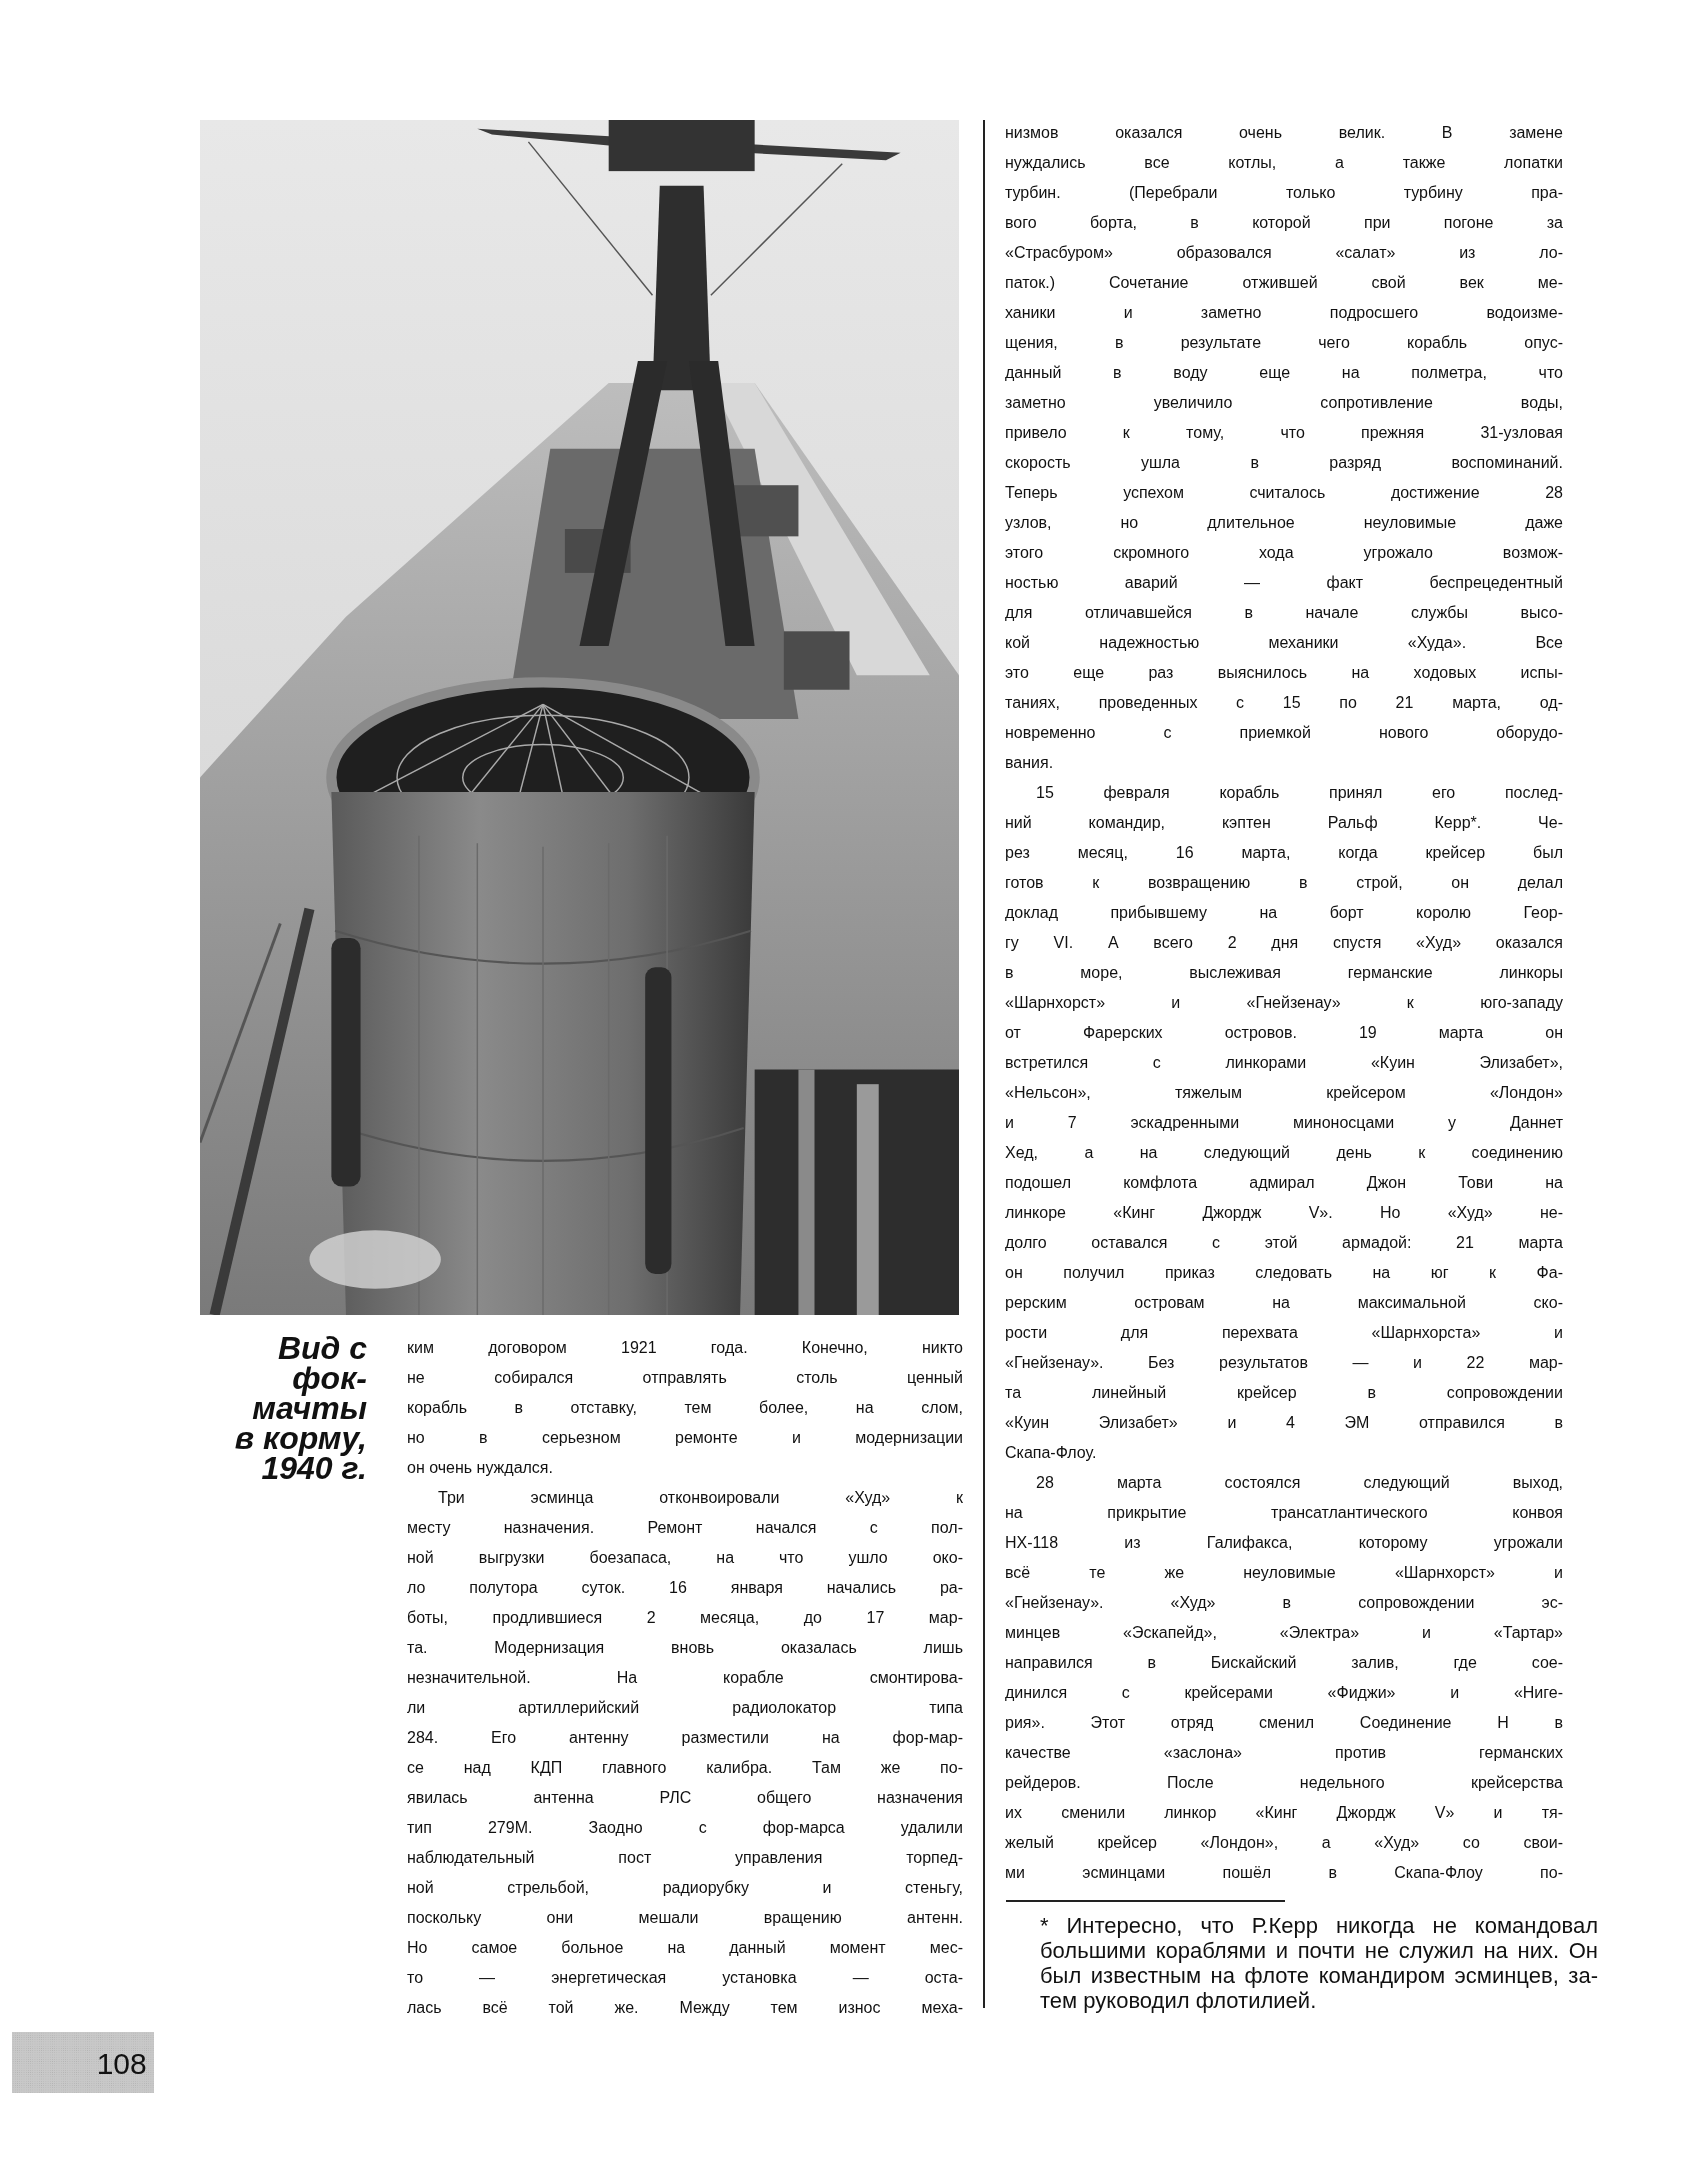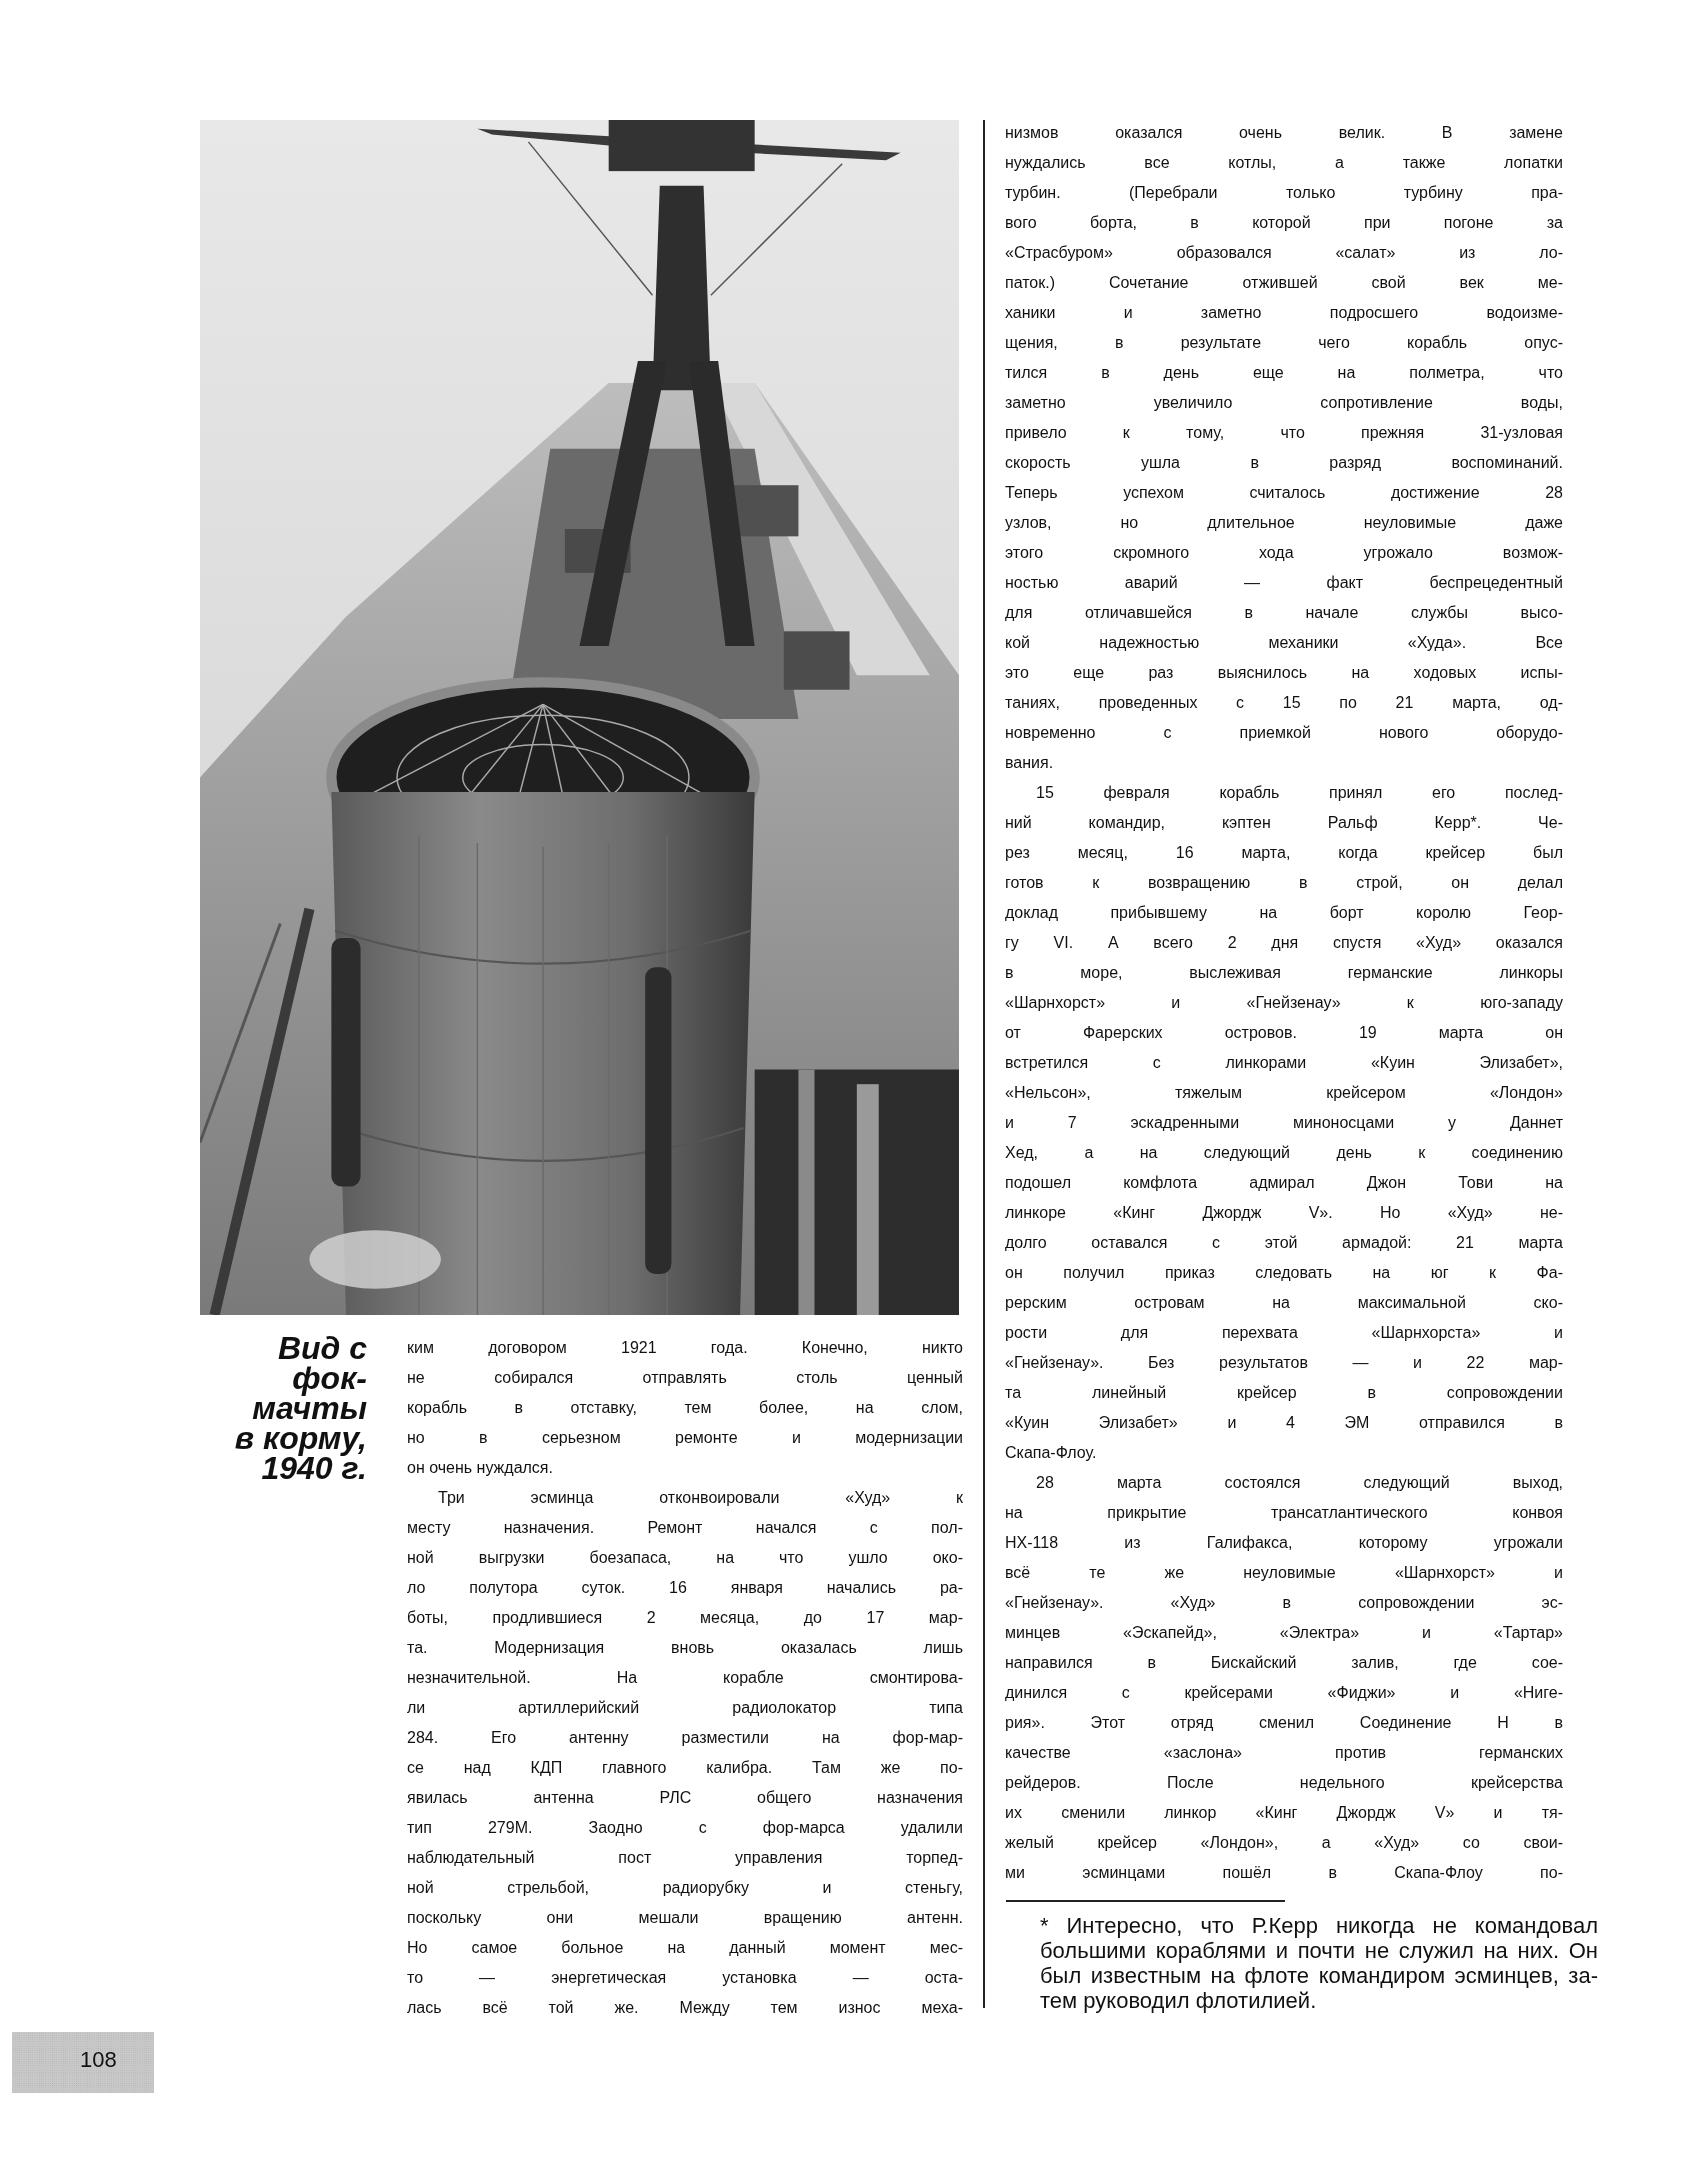--- a/index.html
+++ b/index.html
@@ -14,21 +14,21 @@
   .col-left { left:407px; top:1333px; width:556px; }
   .col-right { left:1005px; top:118px; width:558px; }
   .caption { position:absolute; left:212px; top:1333px; width:155px; text-align:right; font-weight:bold; font-style:italic; font-size:32px; line-height:30px; }
   .caption span { display:block; }
   .fn-rule { position:absolute; left:1006px; top:1900px; width:279px; height:1.5px; background:#222; }
   .footnote { position:absolute; left:1040px; top:1913px; width:558px; font-size:22px; line-height:25px; }
   .footnote .ln { display:block; white-space:nowrap; text-align:justify; text-align-last:justify; }
   .footnote .ln.last { text-align-last:left; }
   .pagenum { position:absolute; left:11.7px; top:2032px; width:142px; height:61px; background:#c8c8c8;
     background-image: radial-gradient(#b0b0b0 0.7px, transparent 0.7px); background-size:2.2px 2.2px; }
-  .pagenum span { position:absolute; right:37px; top:14.6px; font-size:22px; color:#111; }
+  .pagenum span { position:absolute; right:7px; top:14.6px; font-size:30px; color:#111; }
 </style>
 </head>
 <body>
 
 <div class="photo">
   <svg viewBox="0 0 1040 1636" preserveAspectRatio="none">
     <defs>
       <linearGradient id="sky" x1="0" y1="0" x2="0" y2="1">
         <stop offset="0" stop-color="#e8e8e8"></stop>
         <stop offset="1" stop-color="#cfcfcf"></stop>
@@ -140,21 +140,21 @@
 
 <div class="col col-right">
   <span class="ln">низмов оказался очень велик. В замене</span>
   <span class="ln">нуждались все котлы, а также лопатки</span>
   <span class="ln">турбин. (Перебрали только турбину пра-</span>
   <span class="ln">вого борта, в которой при погоне за</span>
   <span class="ln">«Страсбуром» образовался «салат» из ло-</span>
   <span class="ln">паток.) Сочетание отжившей свой век ме-</span>
   <span class="ln">ханики и заметно подросшего водоизме-</span>
   <span class="ln">щения, в результате чего корабль опус-</span>
-  <span class="ln">тился в день еще на полметра, что</span>
+  <span class="ln">данный в воду еще на полметра, что</span>
   <span class="ln">заметно увеличило сопротивление воды,</span>
   <span class="ln">привело к тому, что прежняя 31-узловая</span>
   <span class="ln">скорость ушла в разряд воспоминаний.</span>
   <span class="ln">Теперь успехом считалось достижение 28</span>
   <span class="ln">узлов, но длительное неуловимые даже</span>
   <span class="ln">этого скромного хода угрожало возмож-</span>
   <span class="ln">ностью аварий — факт беспрецедентный</span>
   <span class="ln">для отличавшейся в начале службы высо-</span>
   <span class="ln">кой надежностью механики «Худа». Все</span>
   <span class="ln">это еще раз выяснилось на ходовых испы-</span>

